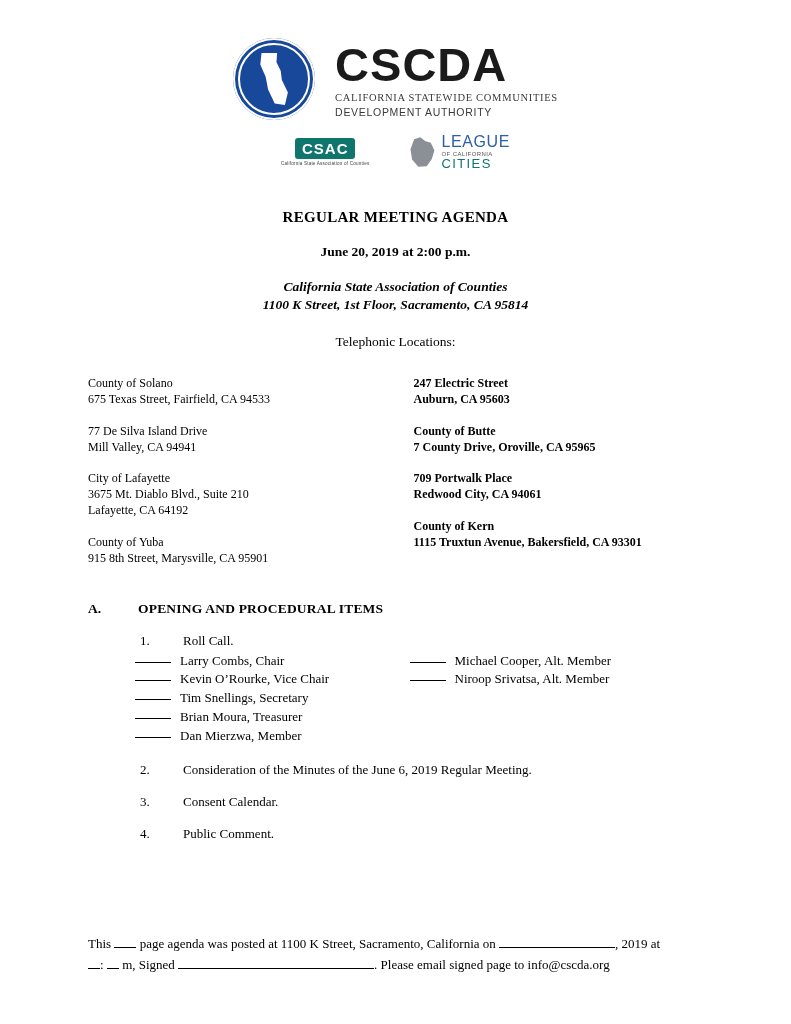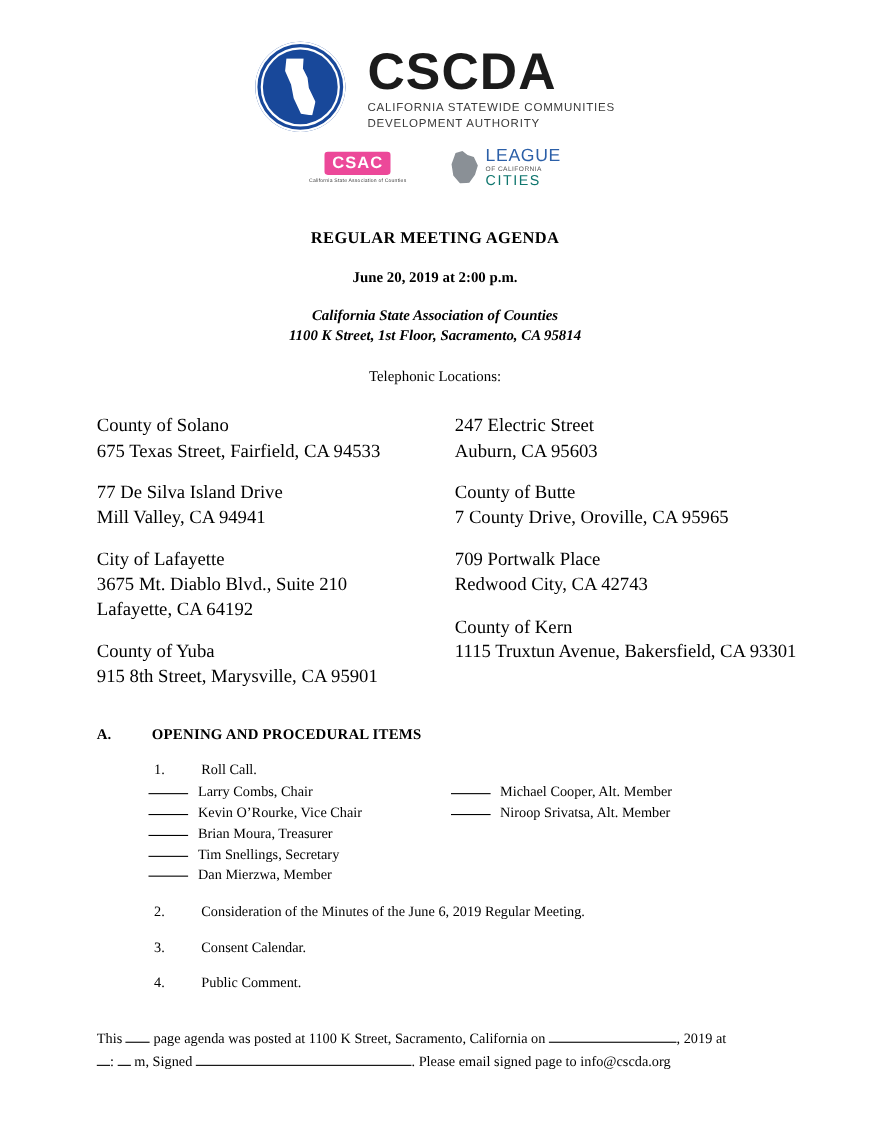--- a/index.html
+++ b/index.html
@@ -63,21 +63,21 @@
     line-height: 1;
   }
   .cscda-wordmark .big {
     font-family: "Liberation Sans", sans-serif;
     font-weight: bold;
     font-size: 47px;
     letter-spacing: 1px;
     color: #1b1b1b;
   }
   .cscda-wordmark .sub1 {
-    font-family: Liberation Sans, sans-serif;
+    font-family: Liberation Serif, serif;
     font-size: 10.5px;
     letter-spacing: 0.7px;
     color: #3a3a3a;
     margin-top: 5px;
   }
   .cscda-wordmark .sub2 {
     font-family: "Liberation Sans", sans-serif;
     font-size: 10.5px;
     letter-spacing: 0.7px;
     color: #3a3a3a;
@@ -89,21 +89,21 @@
     display: flex;
     justify-content: center;
     align-items: center;
     gap: 40px;
   }
   .csac-logo {
     text-align: center;
   }
   .csac-logo .csac-mark {
     display: inline-block;
-    background: #ec4899;
+    background: #0f766e;
     color: #ffffff;
     font-family: "Liberation Sans", sans-serif;
     font-weight: bold;
     font-size: 15px;
     letter-spacing: 1px;
     padding: 2px 7px;
     border-radius: 3px;
   }
   .csac-logo .csac-sub {
     font-family: "Liberation Sans", sans-serif;
@@ -170,29 +170,30 @@
   .telephonic-label {
     font-size: 13.5px;
     margin-top: 20px;
   }
 
   
   .locations {
     margin-top: 26px;
     display: flex;
     gap: 0;
-    font-size: 17px;
+    font-size: 12px;
     line-height: 1.32;
   }
   .loc-col {
     width: 50%;
     box-sizing: border-box;
   }
   .loc-col.right {
     padding-left: 18px;
+    font-weight: bold;
   }
   .loc-entry {
     margin-bottom: 16px;
   }
   .loc-entry .line {
     white-space: nowrap;
   }
 
   
   .section {
@@ -336,21 +337,21 @@
       <div class="loc-entry">
         <div class="line">247 Electric Street</div>
         <div class="line">Auburn, CA 95603</div>
       </div>
       <div class="loc-entry">
         <div class="line">County of Butte</div>
         <div class="line">7 County Drive, Oroville, CA 95965</div>
       </div>
       <div class="loc-entry">
         <div class="line">709 Portwalk Place</div>
-        <div class="line">Redwood City, CA 42743</div>
+        <div class="line">Redwood City, CA 94061</div>
       </div>
       <div class="loc-entry">
         <div class="line">County of Kern</div>
         <div class="line">1115 Truxtun Avenue, Bakersfield, CA 93301</div>
       </div>
     </div>
   </div>
 
   <div class="section">
     <div class="section-head">
@@ -360,22 +361,22 @@
 
     <div class="item">
       <div class="num">1.</div>
       <div class="item-text">Roll Call.</div>
     </div>
 
     <div class="roster">
       <div class="roster-col left">
         <div class="roster-row"><span class="blank-line"></span><span>Larry Combs, Chair</span></div>
         <div class="roster-row"><span class="blank-line"></span><span>Kevin O’Rourke, Vice Chair</span></div>
+        <div class="roster-row"><span class="blank-line"></span><span>Tim Snellings, Secretary</span></div>
         <div class="roster-row"><span class="blank-line"></span><span>Brian Moura, Treasurer</span></div>
-        <div class="roster-row"><span class="blank-line"></span><span>Tim Snellings, Secretary</span></div>
         <div class="roster-row"><span class="blank-line"></span><span>Dan Mierzwa, Member</span></div>
       </div>
       <div class="roster-col right">
         <div class="roster-row"><span class="blank-line"></span><span>Michael Cooper, Alt. Member</span></div>
         <div class="roster-row"><span class="blank-line"></span><span>Niroop Srivatsa, Alt. Member</span></div>
       </div>
     </div>
 
     <div class="item">
       <div class="num">2.</div>

